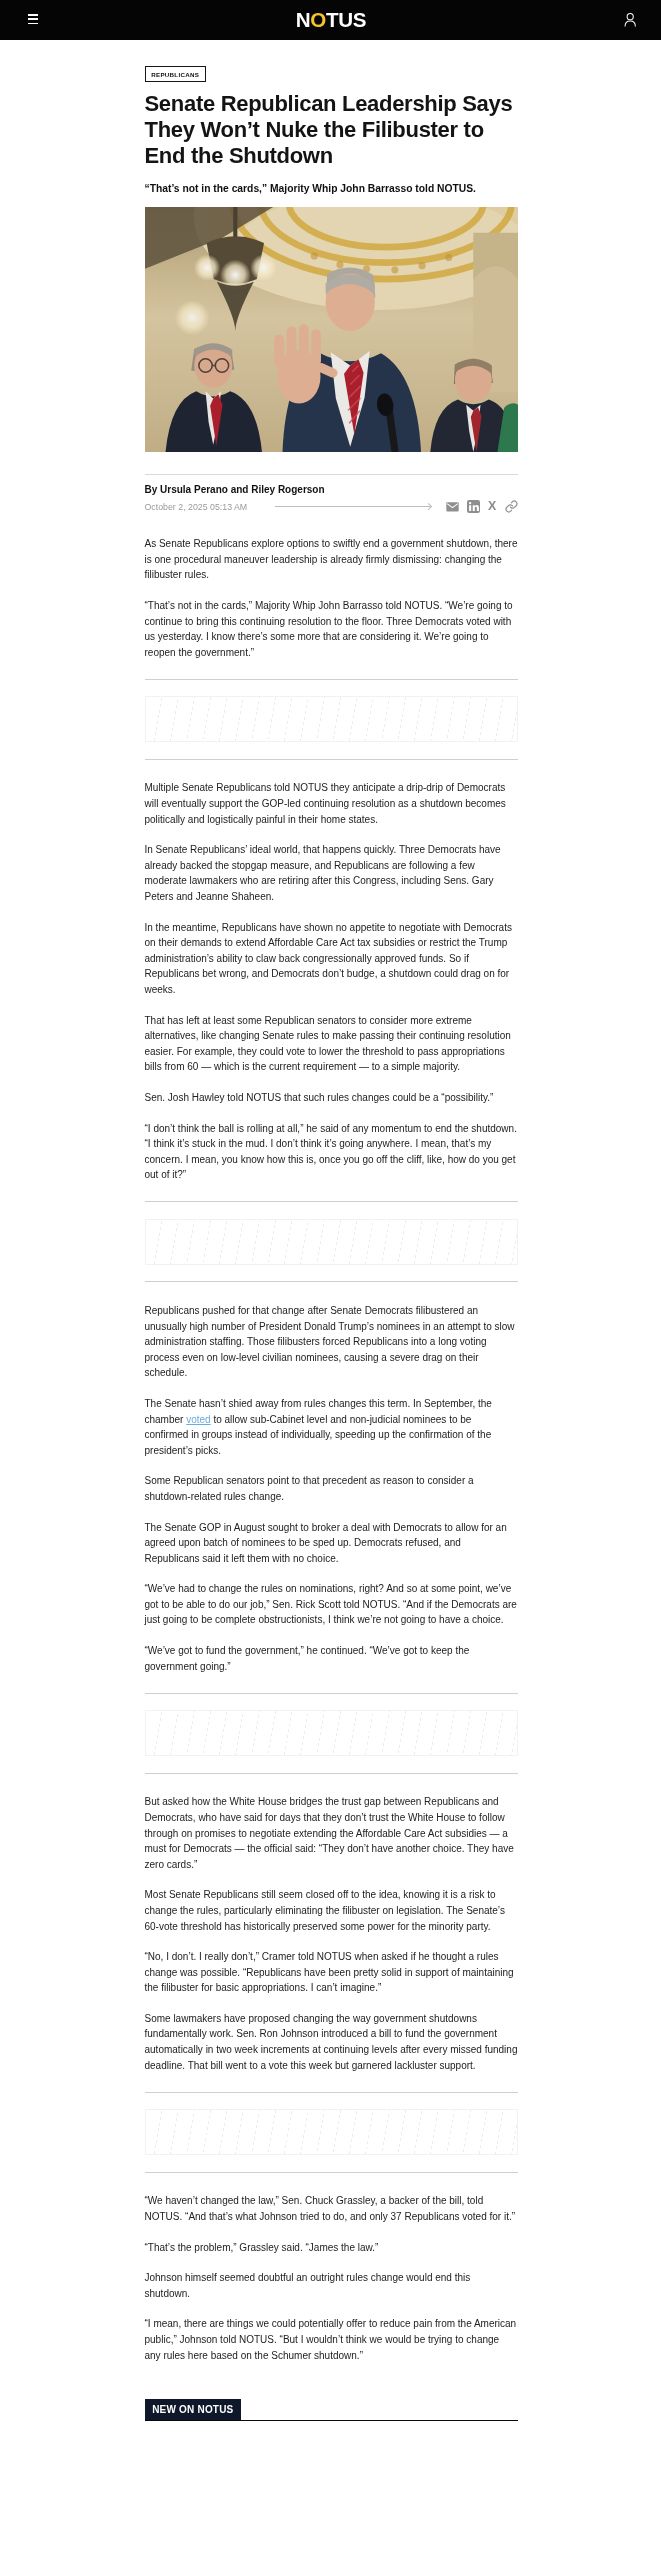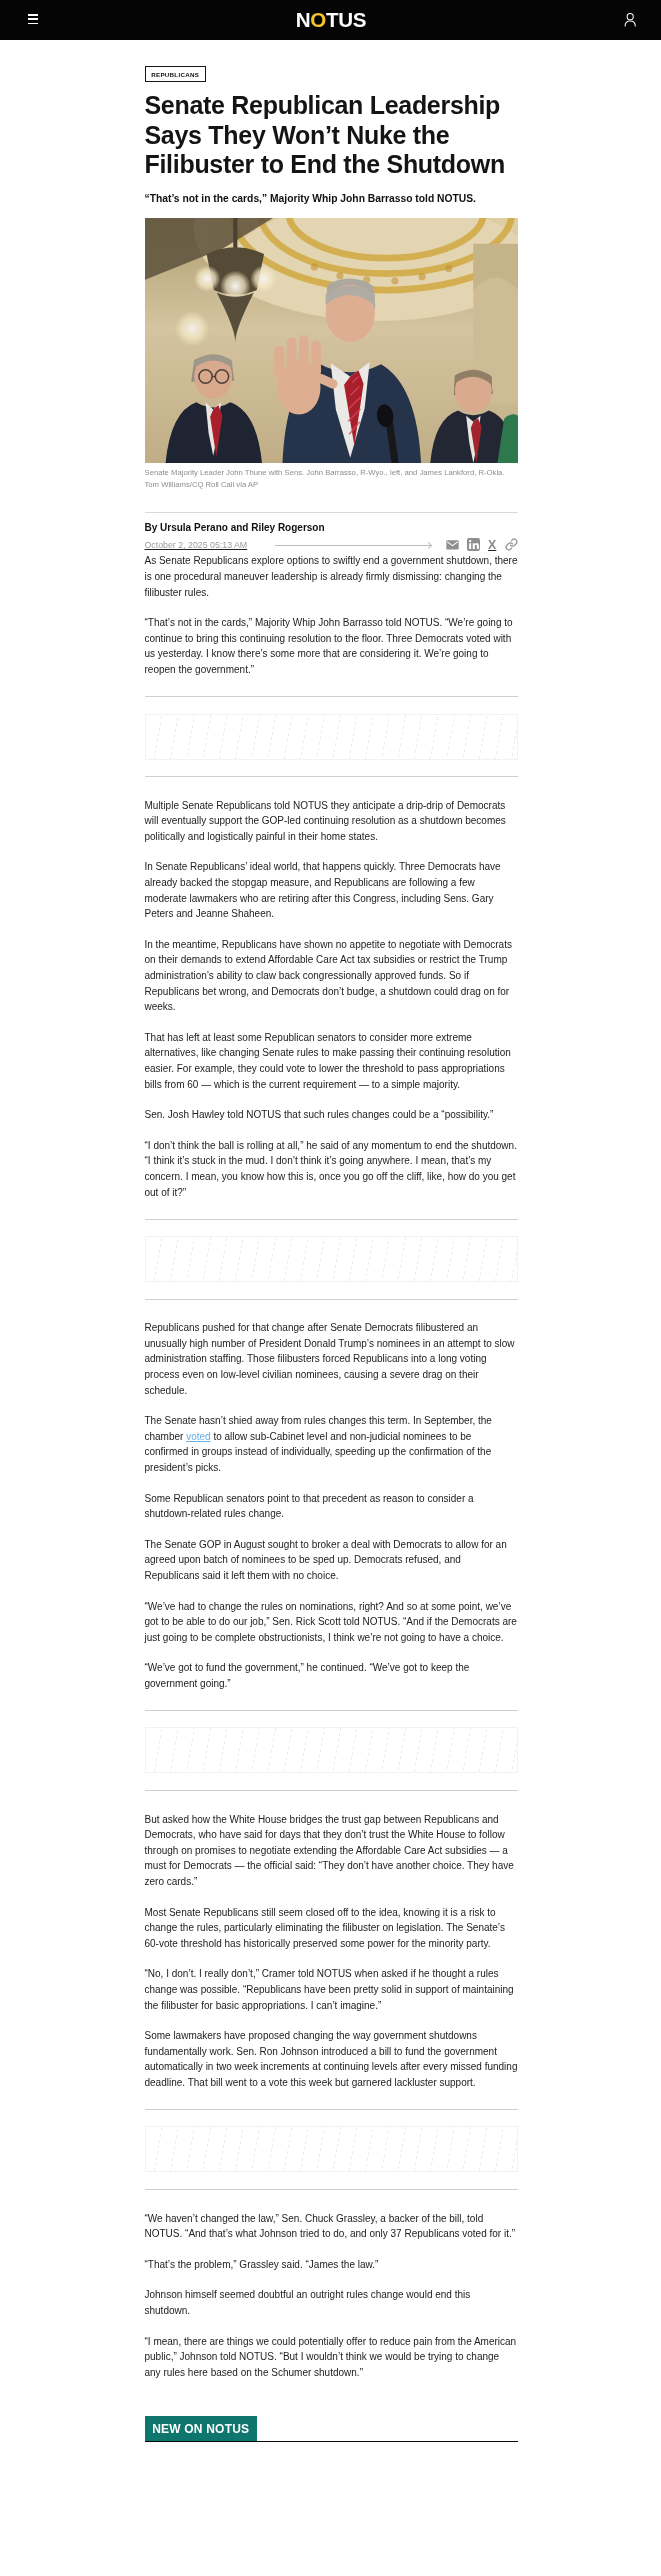--- a/index.html
+++ b/index.html
@@ -10,48 +10,48 @@
   .site-header { position:relative; height:40px; background:#050505; display:flex; align-items:center; }
   .menu-btn { position:absolute; left:28px; top:14.4px; width:11.3px; height:11.3px; background:none; border:none; cursor:pointer; display:flex; flex-direction:column; justify-content:flex-start; gap:2.6px; }
   .menu-btn span { display:block; width:10.3px; height:1.5px; background:#ffffff; }
   .logo { position:absolute; left:50%; top:50%; transform:translate(-50%,-50%); font-weight:900; font-size:20.6px; letter-spacing:-0.3px; color:#ffffff; text-decoration:none; display:flex; }
   .logo .o { color:#F5C32B; }
   .account-btn { position:absolute; right:25px; top:12.4px; background:none; border:none; cursor:pointer; }
 
   
   .content { width:373px; margin:0 auto; }
   .kicker { display:inline-block; margin-top:26px; border:0.8px solid #161616; padding:3.6px 5.7px; font-size:6.2px; font-weight:700; letter-spacing:0.3px; color:#111; }
-  .headline { margin-top:9.3px; font-size:25px; line-height:1.17; font-weight:800; letter-spacing:-0.3px; color:#141414; }
+  .headline { margin-top:9.3px; font-size:22px; line-height:1.17; font-weight:800; letter-spacing:-0.3px; color:#141414; }
   .dek { margin-top:14px; font-size:10.3px; font-weight:700; color:#101010; }
 
   .photo-wrap { margin-top:13.4px; width:373px; height:245px; overflow:hidden; background:#cdbb96; }
   .photo-wrap svg { display:block; width:100%; height:100%; }
   .caption { margin-top:4.6px; font-size:7.7px; line-height:1.5; color:#8d8d8d; }
 
   .byline-block { margin-top:21.6px; border-top:0.5px solid #d9d9d9; padding-top:9.3px; }
   .byline { font-size:10px; font-weight:700; color:#111; }
-  .meta-row { margin-top:5.2px; display:flex; align-items:center;text-decoration:underline; }
+  .meta-row { margin-top:5.2px; display:flex; align-items:center; }
   .pub-date { font-size:8.8px; color:#9a9a9a; white-space:nowrap; }
   .arrow-line { flex:1; position:relative; height:0.5px; background:#bdbdbd; margin:0 14.4px 0 28px; }
   .arrow-line::after { content:""; position:absolute; right:0.5px; top:-2.1px; width:4.1px; height:4.1px; border-top:0.5px solid #bdbdbd; border-right:0.5px solid #bdbdbd; transform:rotate(45deg); }
   .share-icons { display:flex; align-items:center; gap:8.2px; }
   .share-icons button { background:none; border:none; cursor:pointer; padding:0; line-height:0; }
   .x-glyph { font-size:12.4px; font-weight:800; color:#8a8a8a; font-family:"Liberation Sans", sans-serif; line-height:1; }
 
   
-  .article-body { margin-top:2px; }
+  .article-body { margin-top:23px; }
   .article-body p { font-size:10px; line-height:1.56; color:#222222; margin-bottom:15px; }
   .article-body a { color:#66AFE0; text-decoration:underline; }
 
   .ad-slot { margin:18.5px 0 20.6px; border-top:0.5px solid #cfcfcf; border-bottom:0.5px solid #cfcfcf; padding:16.5px 0; }
   .ad-stripes { height:46px; background:repeating-linear-gradient(100deg, #ffffff 0 15.5px, #ececec 15.5px 16px); border:0.5px solid #f2f2f2; }
 
   
   .section-head { margin-top:36px; border-bottom:1.5px solid #0a0a0a; }
-  .section-label { display:inline-block; background:#0f766e; color:#ffffff; font-size:12px; font-weight:700; letter-spacing:0.2px; padding:5.2px 7.7px; }
+  .section-label { display:inline-block; background:#0f172a; color:#ffffff; font-size:10px; font-weight:700; letter-spacing:0.2px; padding:5.2px 7.7px; }
 </style>
 </head>
 <body>
 
 <header class="site-header">
   <button class="menu-btn">
       <span></span>
       <span></span>
       <span></span>
     </button>
@@ -165,24 +165,20 @@
       </g>
       <path d="M700 390 q14 -14 27 -6 l0 92 -40 0 Z" fill="#2e7d52"></path>
       <g>
         <rect x="468" y="388" width="14" height="92" rx="6" transform="rotate(-8 468 388)" fill="#17181c"></rect>
         <ellipse cx="468" cy="384" rx="16" ry="22" transform="rotate(-8 468 384)" fill="#0e0f12"></ellipse>
       </g>
       <rect x="0" y="0" width="727" height="476" fill="#3a2f1d" opacity="0.05"></rect>
     </svg>
   </figure>
 
-  <figcaption class="caption">
-    <span style="display:block">Senate Majority Leader John Thune with Sens. John Barrasso, R-Wyo., left, and James Lankford, R-Okla.</span>
-    <span style="display:block">Tom Williams/CQ Roll Call via AP</span>
-  </figcaption>
 
   <div class="byline-block">
     <div class="byline">By Ursula Perano and Riley Rogerson</div>
     <div class="meta-row">
       <span class="pub-date">October 2, 2025 05:13 AM</span>
       <span class="arrow-line"></span>
       <span class="share-icons">
         <button>
           <svg width="13" height="9.8" viewBox="0 0 25 19">
               <rect x="0.5" y="0.5" width="24" height="18" rx="2" fill="#8f8f8f"></rect>

